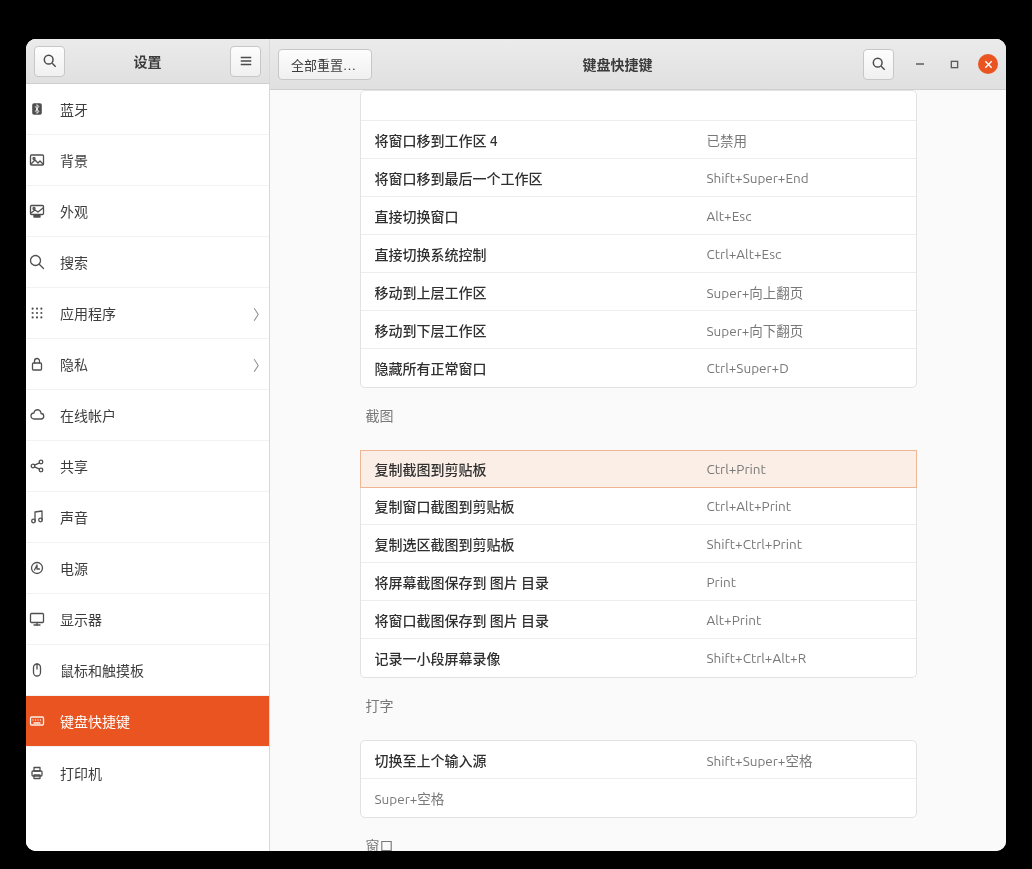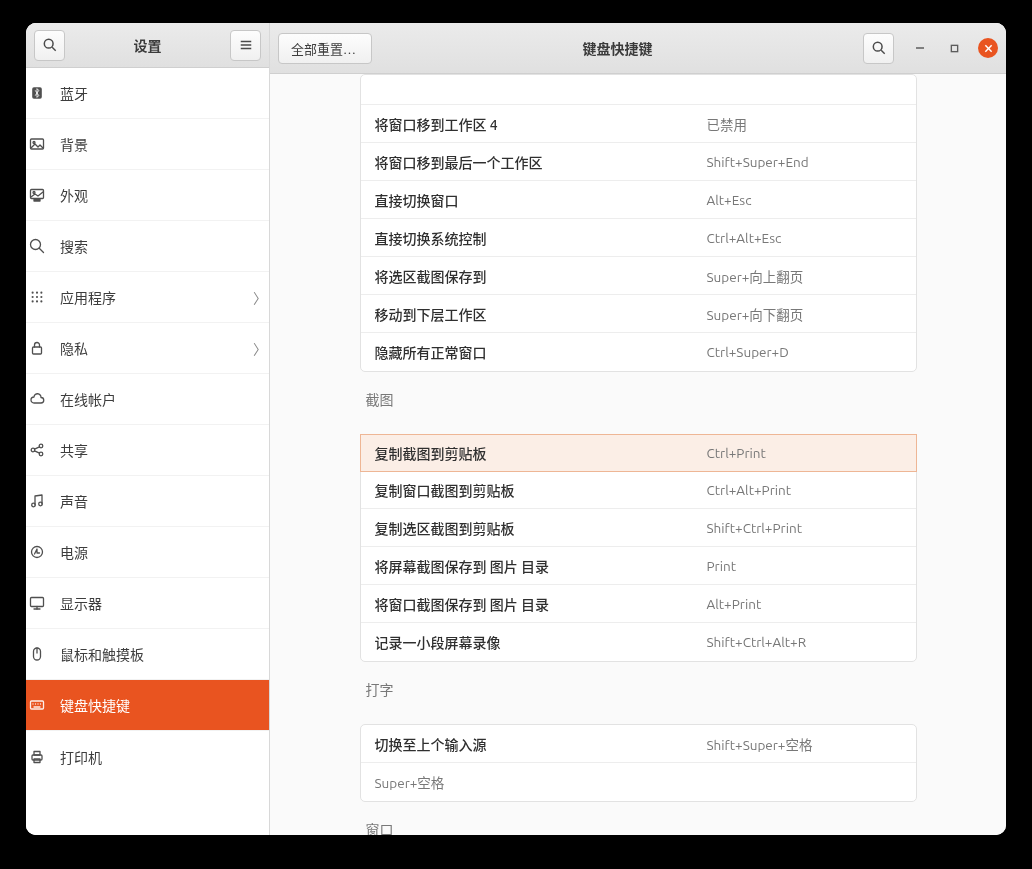--- a/index.html
+++ b/index.html
@@ -6,21 +6,21 @@
     body {
       font-family: "Ubuntu", "Noto Sans CJK SC", sans-serif;
       background: #000;
       width: 1032px;
       height: 869px;
       overflow: hidden;
     }
     .window {
       position: absolute;
       left: 26px;
-      top: 23px;
+      top: 39px;
       width: 980px;
       height: 812px;
       background: #ffffff;
       border-radius: 10px;
       box-shadow: 0 8px 30px rgba(0,0,0,0.4);
       display: flex;
       overflow: hidden;
     }
     
     .sidebar {
@@ -429,21 +429,21 @@
     </div>
             <div class="sc-row">
       <span class="sc-name">直接切换窗口</span>
       <span class="sc-key">Alt+Esc</span>
     </div>
             <div class="sc-row">
       <span class="sc-name">直接切换系统控制</span>
       <span class="sc-key">Ctrl+Alt+Esc</span>
     </div>
             <div class="sc-row">
-      <span class="sc-name">将选区截图保存到</span>
+      <span class="sc-name">移动到上层工作区</span>
       <span class="sc-key">Super+向上翻页</span>
     </div>
             <div class="sc-row">
       <span class="sc-name">移动到下层工作区</span>
       <span class="sc-key">Super+向下翻页</span>
     </div>
             <div class="sc-row">
       <span class="sc-name">隐藏所有正常窗口</span>
       <span class="sc-key">Ctrl+Super+D</span>
     </div>

